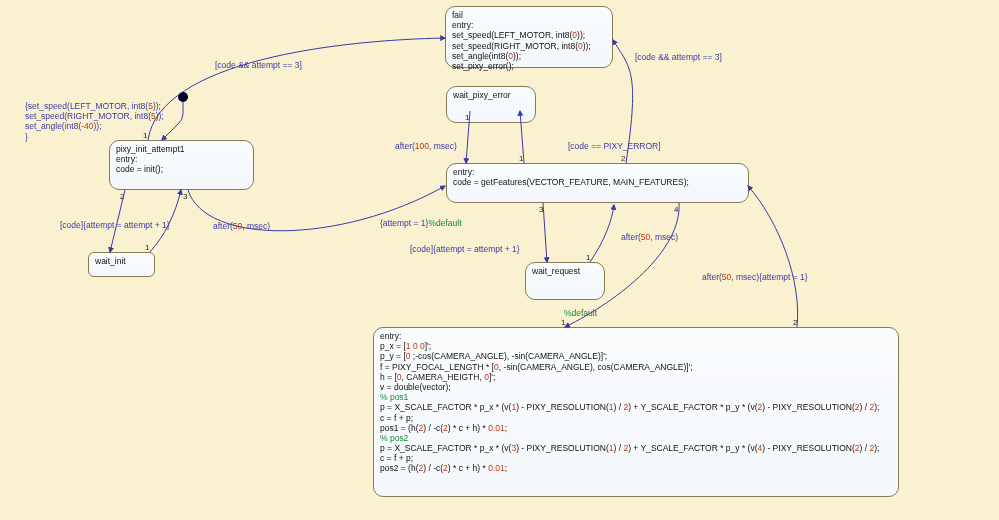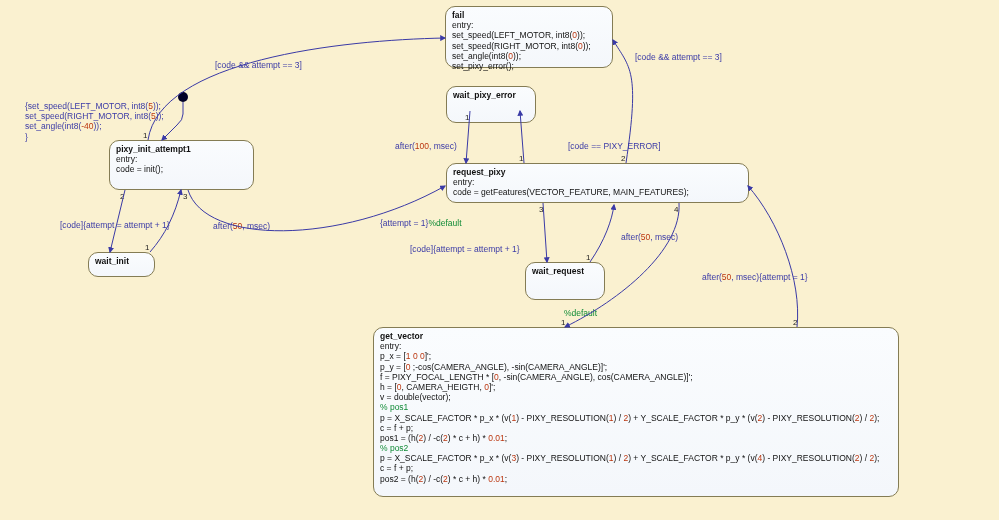--- a/index.html
+++ b/index.html
@@ -17,21 +17,21 @@
   .state {
     position: absolute;
     background: linear-gradient(#fafcfe, #f4f7fb);
     border: 1px solid #847c54;
     border-radius: 10px;
     box-sizing: border-box;
     padding: 3px 6px 5px 6px;
     line-height: 1.2;
   }
   .state .title {
-    font-weight: bold;
+    font-weight: normal;
     color: #111;
   }
   .label {
     position: absolute;
     white-space: nowrap;
     line-height: 1.2;
   }
   .c-blue { color: #3a3aa6; }
   .c-green { color: #108b36; }
   .prio {
@@ -63,45 +63,43 @@
 <div class="initial-dot" style="left:178px; top:92px;"></div>
 
 <div class="label c-blue" style="left:25px; top:101px;" data-bind-html="entry_action_html">{set_speed(LEFT_MOTOR, int8(<span class="k-num">5</span>));<br>set_speed(RIGHT_MOTOR, int8(<span class="k-num">5</span>));<br>set_angle(int8(<span class="k-num">-40</span>));<br>}</div>
 
 <div class="state" style="left:109px; top:140px; width:145px; height:50px;">
   <div class="title" data-bind="states.pixy_init_attempt1.title">pixy_init_attempt1</div>
   <div data-bind="states.pixy_init_attempt1.body" style="white-space:pre;">entry:
 code = init();</div>
 </div>
 
-<div class="state" style="left:88px; top:252px; width:67px; height:25px;">
+<div class="state" style="left:88px; top:252px; width:67px; height:25px;border-radius:6px;">
   <div class="title" data-bind="states.wait_init.title">wait_init</div>
 </div>
 
 <div class="state" style="left:445px; top:6px; width:168px; height:62px;">
   <div class="title" data-bind="states.fail.title">fail</div>
   <div data-bind-html="states.fail.body_html">entry:<br>set_speed(LEFT_MOTOR, int8(<span class="k-num">0</span>));<br>set_speed(RIGHT_MOTOR, int8(<span class="k-num">0</span>));<br>set_angle(int8(<span class="k-num">0</span>));<br>set_pixy_error();</div>
 </div>
 
 <div class="state" style="left:446px; top:86px; width:90px; height:37px;">
   <div class="title" data-bind="states.wait_pixy_error.title">wait_pixy_error</div>
 </div>
 
 <div class="state" style="left:446px; top:163px; width:303px; height:40px;">
-  <div class="title" data-bind="states.request_pixy.title">request_pixy</div>
   <div data-bind="states.request_pixy.body" style="white-space:pre;">entry:
 code = getFeatures(VECTOR_FEATURE, MAIN_FEATURES);</div>
 </div>
 
 <div class="state" style="left:525px; top:262px; width:80px; height:38px;">
   <div class="title" data-bind="states.wait_request.title">wait_request</div>
 </div>
 
 <div class="state" style="left:373px; top:327px; width:526px; height:170px;">
-  <div class="title" data-bind="states.get_vector.title">get_vector</div>
   <div data-bind-html="states.get_vector.body_html">entry:<br>p_x = [<span class="k-num">1</span> <span class="k-num">0</span> <span class="k-num">0</span>]';<br>p_y = [<span class="k-num">0</span> ;-cos(CAMERA_ANGLE), -sin(CAMERA_ANGLE)]';<br>f = PIXY_FOCAL_LENGTH * [<span class="k-num">0</span>, -sin(CAMERA_ANGLE), cos(CAMERA_ANGLE)]';<br>h = [<span class="k-num">0</span>, CAMERA_HEIGTH, <span class="k-num">0</span>]';<br>v = double(vector);<br><span class="k-cmt">% pos1</span><br>p = X_SCALE_FACTOR * p_x * (v(<span class="k-num">1</span>) - PIXY_RESOLUTION(<span class="k-num">1</span>) / <span class="k-num">2</span>) + Y_SCALE_FACTOR * p_y * (v(<span class="k-num">2</span>) - PIXY_RESOLUTION(<span class="k-num">2</span>) / <span class="k-num">2</span>);<br>c = f + p;<br>pos1 = (h(<span class="k-num">2</span>) / -c(<span class="k-num">2</span>) * c + h) * <span class="k-num">0.01</span>;<br><span class="k-cmt">% pos2</span><br>p = X_SCALE_FACTOR * p_x * (v(<span class="k-num">3</span>) - PIXY_RESOLUTION(<span class="k-num">1</span>) / <span class="k-num">2</span>) + Y_SCALE_FACTOR * p_y * (v(<span class="k-num">4</span>) - PIXY_RESOLUTION(<span class="k-num">2</span>) / <span class="k-num">2</span>);<br>c = f + p;<br>pos2 = (h(<span class="k-num">2</span>) / -c(<span class="k-num">2</span>) * c + h) * <span class="k-num">0.01</span>;</div>
 </div>
 
 <div class="label c-blue" style="left:215px; top:60px;" data-bind="transitions.fail_left_cond">[code &amp;&amp; attempt == 3]</div>
 
 <div class="label c-blue" style="left:635px; top:52px;" data-bind="transitions.fail_right_cond">[code &amp;&amp; attempt == 3]</div>
 
 <div class="label" style="left:60px; top:220px;">
   <span class="c-blue" data-bind="transitions.init_to_wait_cond">[code]</span><span class="c-blue" data-bind="transitions.init_to_wait_act">{attempt = attempt + 1}</span>
 </div>

